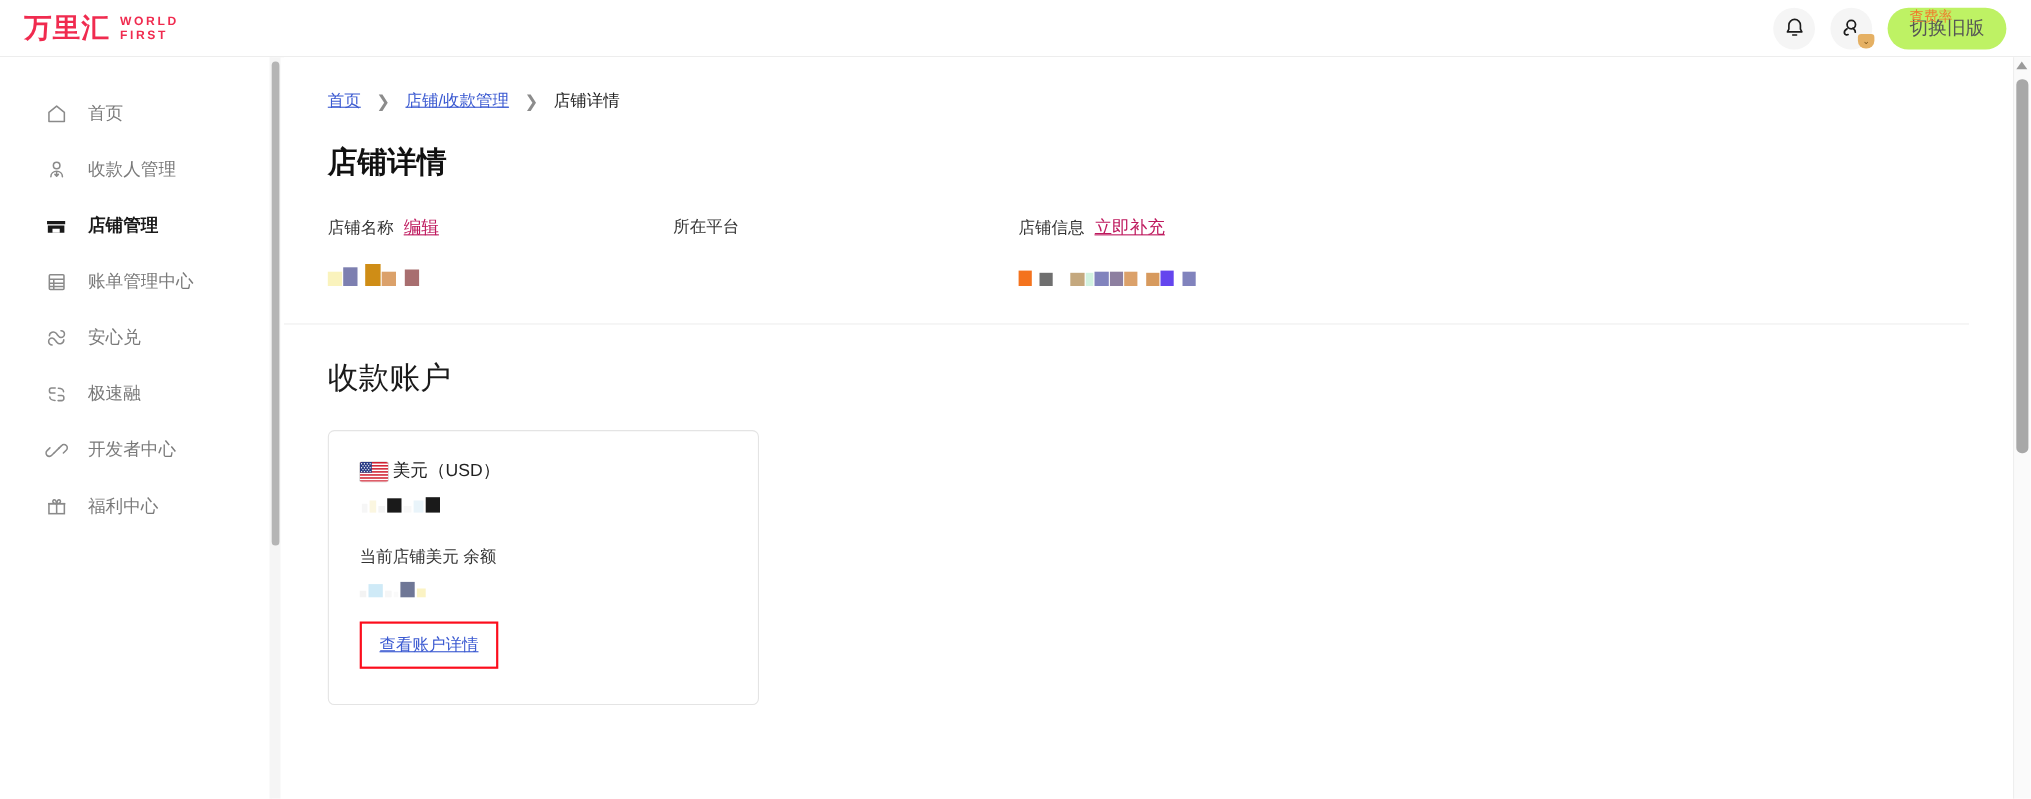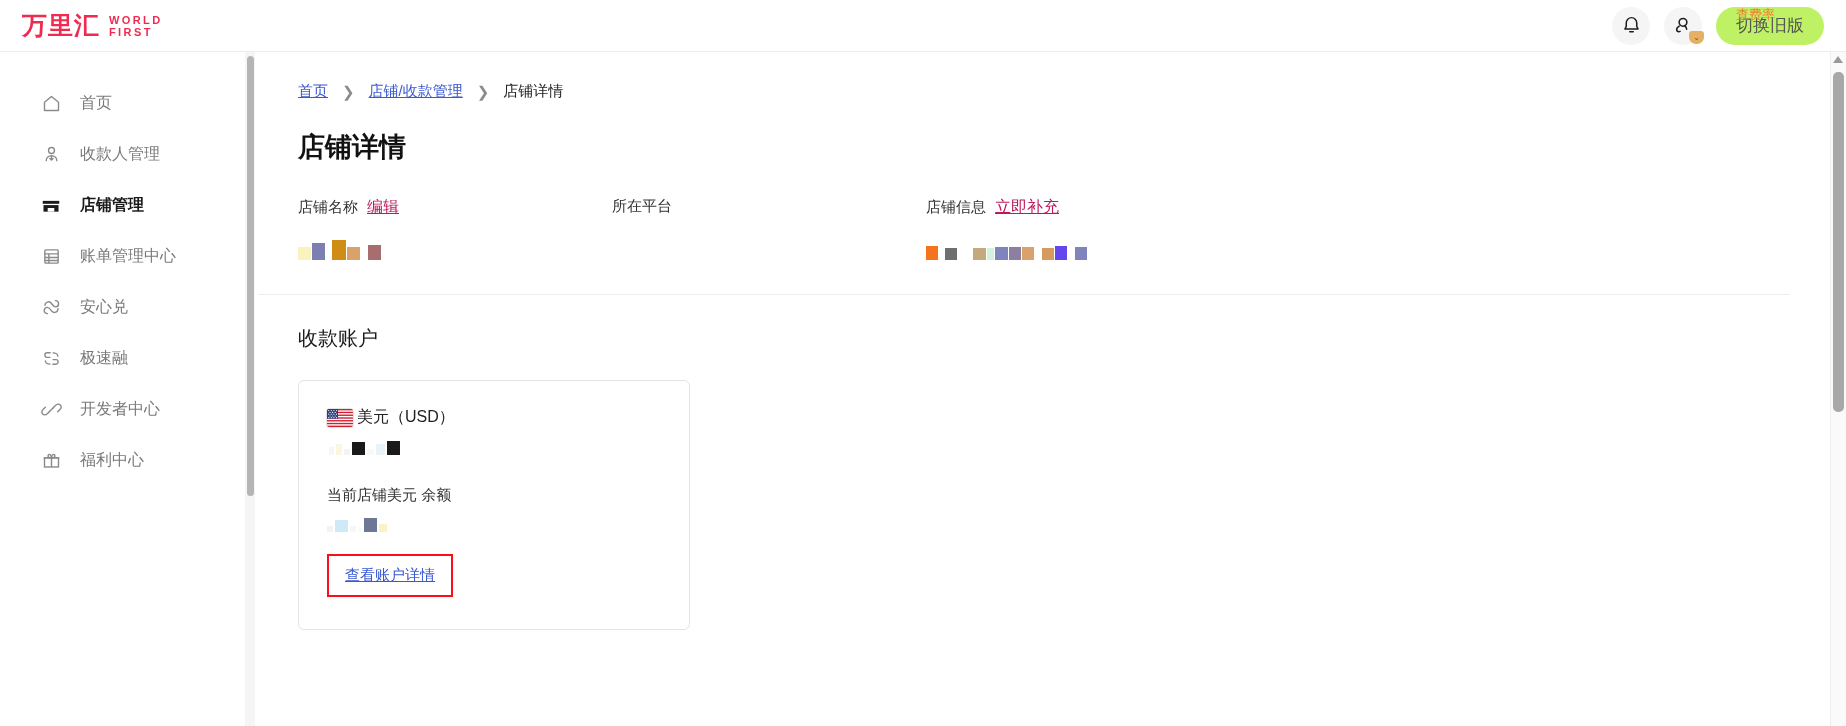--- a/index.html
+++ b/index.html
@@ -163,21 +163,21 @@
   .mblk { width: 13px; height: 13px; }
 
   .divider {
     margin: 34px 0 0 0;
     border-top: 1px solid #eeeeee;
     width: 1532px;
   }
 
   .sec-title {
     margin: 30px 0 0 40px;
-    font-size: 20px;
+    font-size: 28px;
     color: #1a1a1a;
   }
 
   .acct-card {
     margin: 28px 0 0 40px;
     width: 392px;
     min-height: 250px;
     border: 1px solid #e4e4e4;
     border-radius: 6px;
     padding: 26px 28px 22px 28px;

